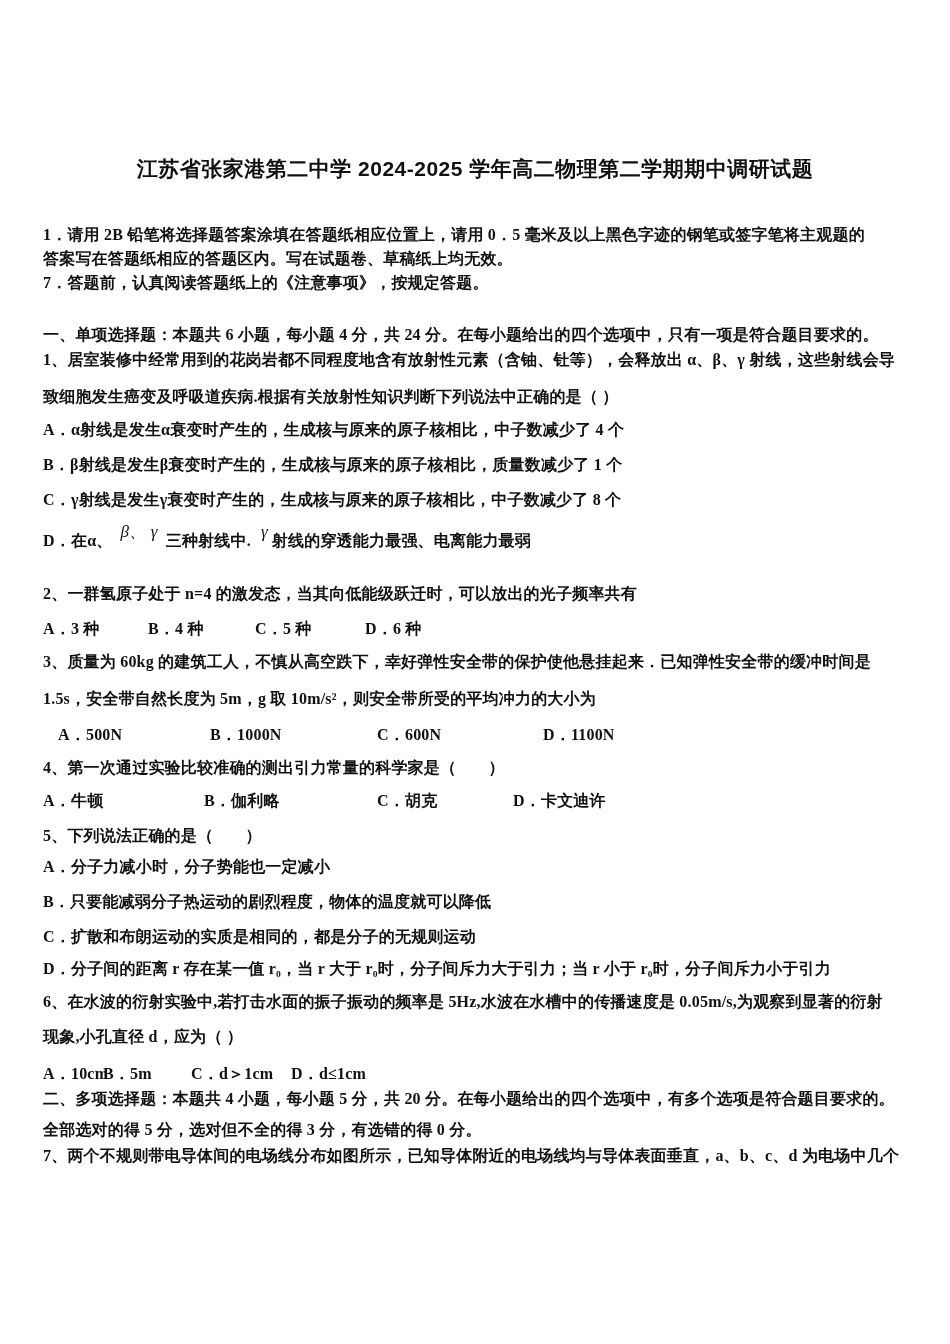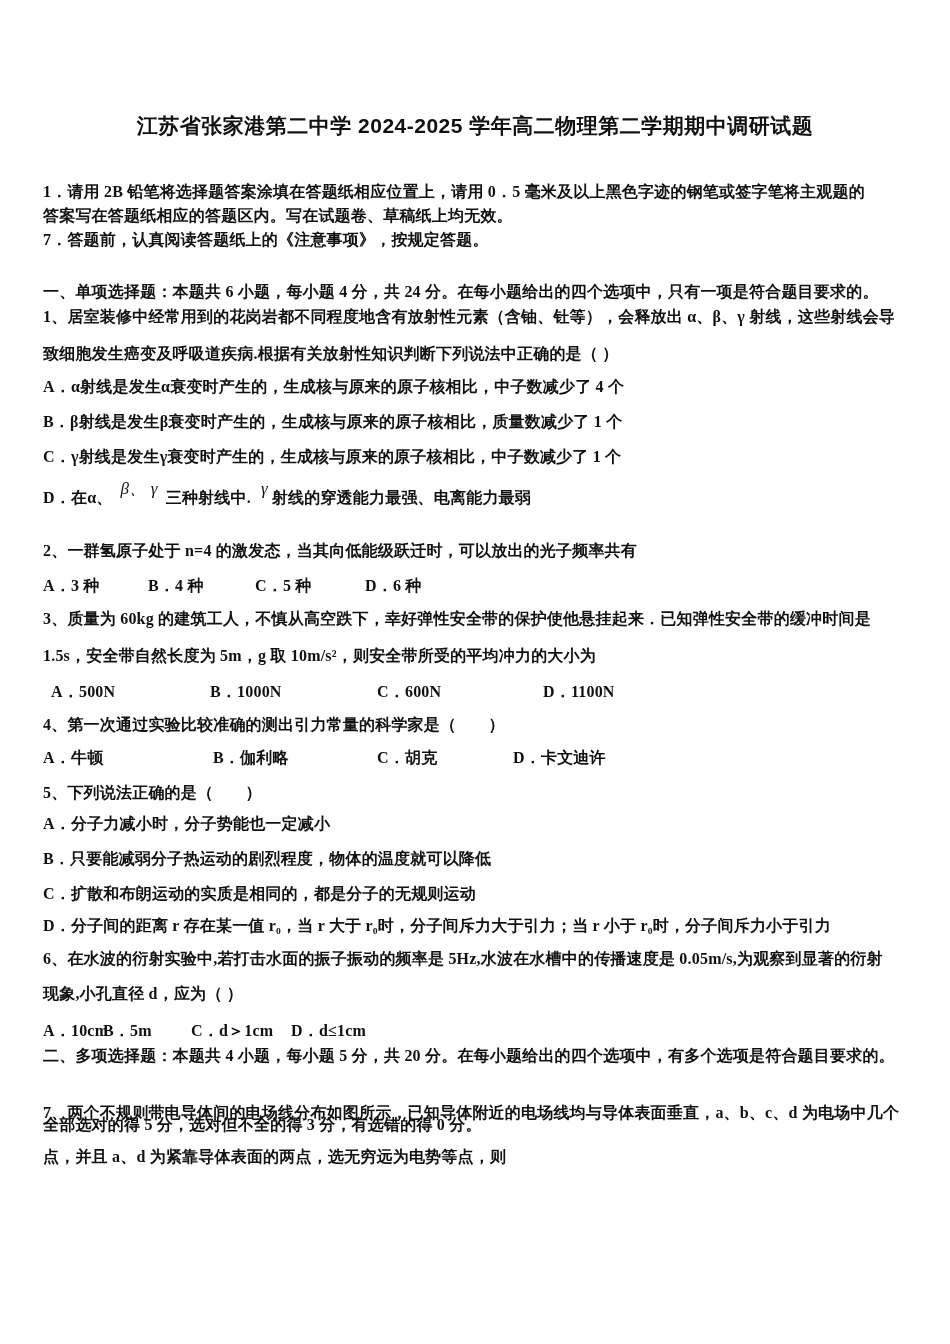--- a/index.html
+++ b/index.html
@@ -4,21 +4,21 @@
 <style>
   html,body{margin:0;padding:0;}
   body{
     width:950px;height:1344px;
     background:#ffffff;
     font-family:"Liberation Serif","DejaVu Sans",sans-serif;
     color:#111;
     position:relative;
     overflow:hidden;
   }
-  .page{position:absolute;inset:0;}
+  .page{position:absolute;inset:0;margin-top:43px;}
   .title{
     position:absolute;top:112px;left:0;right:0;margin:0;
     text-align:center;
     font-family:"Liberation Sans","DejaVu Sans",sans-serif;
     font-size:21px;font-weight:700;letter-spacing:0.5px;
   }
   .ln{
     position:absolute;left:43px;right:0;margin:0;
     font-size:16px;font-weight:700;line-height:22px;
     white-space:nowrap;letter-spacing:0.2px;
@@ -45,62 +45,61 @@
   <p class="ln" style="top:181px">1．请用 2B 铅笔将选择题答案涂填在答题纸相应位置上，请用 0．5 毫米及以上黑色字迹的钢笔或签字笔将主观题的</p>
   <p class="ln" style="top:205px">答案写在答题纸相应的答题区内。写在试题卷、草稿纸上均无效。</p>
   <p class="ln" style="top:229px">7．答题前，认真阅读答题纸上的《注意事项》，按规定答题。</p>
 
   <p class="ln" style="top:281px">一、单项选择题：本题共 6 小题，每小题 4 分，共 24 分。在每小题给出的四个选项中，只有一项是符合题目要求的。</p>
 
   <p class="ln" style="top:306px">1、居室装修中经常用到的花岗岩都不同程度地含有放射性元素（含铀、钍等），会释放出 α、β、γ 射线，这些射线会导</p>
   <p class="ln" style="top:343px">致细胞发生癌变及呼吸道疾病.根据有关放射性知识判断下列说法中正确的是（ ）</p>
   <p class="ln" style="top:376px">A．α射线是发生α衰变时产生的，生成核与原来的原子核相比，中子数减少了 4 个</p>
   <p class="ln" style="top:411px">B．β射线是发生β衰变时产生的，生成核与原来的原子核相比，质量数减少了 1 个</p>
-  <p class="ln" style="top:446px">C．γ射线是发生γ衰变时产生的，生成核与原来的原子核相比，中子数减少了 1 个</p>
+  <p class="ln" style="top:446px">C．γ射线是发生γ衰变时产生的，生成核与原来的原子核相比，中子数减少了 8 个</p>
   <p class="ln" style="top:487px"><span>D．在α、</span><span class="mraise">β、 γ</span><span>三种射线中.</span><span class="mraise single">γ</span><span>射线的穿透能力最强、电离能力最弱</span></p>
 
   <p class="ln" style="top:540px">2、一群氢原子处于 n=4 的激发态，当其向低能级跃迁时，可以放出的光子频率共有</p>
   <p class="ln" style="top:575px">
     <span class="opt" style="left:0px">A．3 种</span>
     <span class="opt" style="left:105px">B．4 种</span>
     <span class="opt" style="left:212px">C．5 种</span>
     <span class="opt" style="left:322px">D．6 种</span>
   </p>
 
   <p class="ln" style="top:608px">3、质量为 60kg 的建筑工人，不慎从高空跌下，幸好弹性安全带的保护使他悬挂起来．已知弹性安全带的缓冲时间是</p>
   <p class="ln" style="top:645px">1.5s，安全带自然长度为 5m，g 取 10m/s²，则安全带所受的平均冲力的大小为</p>
   <p class="ln" style="top:681px">
-    <span class="opt" style="left:8px">A．500N</span>
+    <span class="opt" style="left:15px">A．500N</span>
     <span class="opt" style="left:167px">B．1000N</span>
     <span class="opt" style="left:334px">C．600N</span>
     <span class="opt" style="left:500px">D．1100N</span>
   </p>
 
   <p class="ln" style="top:714px">4、第一次通过实验比较准确的测出引力常量的科学家是（　　）</p>
   <p class="ln" style="top:747px">
     <span class="opt" style="left:0px">A．牛顿</span>
-    <span class="opt" style="left:170px">B．伽利略</span>
+    <span class="opt" style="left:161px">B．伽利略</span>
     <span class="opt" style="left:334px">C．胡克</span>
     <span class="opt" style="left:470px">D．卡文迪许</span>
   </p>
 
   <p class="ln" style="top:782px">5、下列说法正确的是（　　）</p>
   <p class="ln" style="top:813px">A．分子力减小时，分子势能也一定减小</p>
   <p class="ln" style="top:883px">C．扩散和布朗运动的实质是相同的，都是分子的无规则运动</p>
   <p class="ln" style="top:848px">B．只要能减弱分子热运动的剧烈程度，物体的温度就可以降低</p>
   <p class="ln" style="top:915px">D．分子间的距离 r 存在某一值 r₀，当 r 大于 r₀时，分子间斥力大于引力；当 r 小于 r₀时，分子间斥力小于引力</p>
 
   <p class="ln" style="top:948px">6、在水波的衍射实验中,若打击水面的振子振动的频率是 5Hz,水波在水槽中的传播速度是 0.05m/s,为观察到显著的衍射</p>
   <p class="ln" style="top:983px">现象,小孔直径 d，应为（  ）</p>
   <p class="ln" style="top:1020px">
     <span class="opt" style="left:0px">A．10cm</span>
     <span class="opt" style="left:60px">B．5m</span>
     <span class="opt" style="left:148px">C．d＞1cm</span>
     <span class="opt" style="left:248px">D．d≤1cm</span>
   </p>
 
   <p class="ln" style="top:1045px">二、多项选择题：本题共 4 小题，每小题 5 分，共 20 分。在每小题给出的四个选项中，有多个选项是符合题目要求的。</p>
-  <p class="ln" style="top:1114px">全部选对的得 5 分，选对但不全的得 3 分，有选错的得 0 分。</p>
+  <p class="ln" style="top:1076px">全部选对的得 5 分，选对但不全的得 3 分，有选错的得 0 分。</p>
 
   <p class="ln" style="top:1102px">7、两个不规则带电导体间的电场线分布如图所示，已知导体附近的电场线均与导体表面垂直，a、b、c、d 为电场中几个</p>
-  <p class="ln" style="top:1146px">点，并且 a、d 为紧靠导体表面的两点，选无穷远为电势等点，则</p>
 
 </div>
 
 </body></html>

